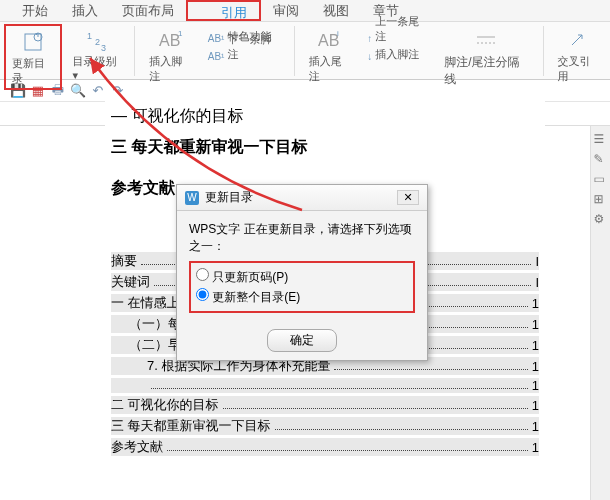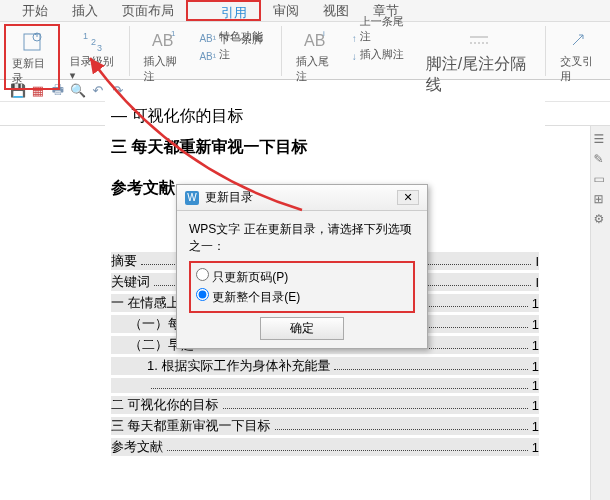--- a/index.html
+++ b/index.html
@@ -29,23 +29,23 @@
 .tocline .pg { }
 .indent1 { padding-left: 18px; }
 .indent2 { padding-left: 36px; }
 .dialog { position: absolute; left: 176px; top: 184px; width: 252px; background: #f3f3f3; border: 1px solid #aaa; box-shadow: 2px 2px 6px rgba(0,0,0,.3); }
 .dialog .ti { background: linear-gradient(#fcfcfc,#eee); border-bottom: 1px solid #ccc; padding: 4px 8px; display:flex; align-items:center; gap:6px; font-size: 12px; }
 .dialog .ti .wico { width:14px; height:14px; background:#3b8fcf; color:#fff; font-size:10px; display:inline-flex;align-items:center;justify-content:center;border-radius:2px; }
 .dialog .ti .xbtn { margin-left:auto; width:22px; text-align:center; border:1px solid #ccc; background:#eee; font-size:11px; }
 .dialog .body { padding: 10px 12px 8px; font-size: 12px; }
 .dialog .body .msg { margin-bottom: 6px; }
 .dialog .body label { display:block; margin: 2px 0; }
-.dialog .body .opts { border:2px solid #d33; padding:3px 5px; margin-bottom:4px; }
+.dialog .body .opts { border:2px solid #d33; padding:3px 5px; margin-bottom:16px; }
 .dialog .btns { display:flex; justify-content:center; gap:14px; }
-.dialog .btns button { width:84px; padding:2px 0; font-size:12px; background:linear-gradient(#fefefe,#e6e6e6); border:1px solid #aaa; border-radius:0; }
+.dialog .btns button { width:70px; padding:2px 0; font-size:12px; background:linear-gradient(#fefefe,#e6e6e6); border:1px solid #aaa; border-radius:8px; }
 .vruler { position:absolute; right:0; top:126px; width:20px; bottom:0; background:#f0f0f0; border-left:1px solid #ddd; display:flex; flex-direction:column; align-items:center; gap:6px; padding-top:6px; }
 .vruler .b { width:14px; height:14px; color:#777; font-size:12px; }
 svg.arrow { position:absolute; pointer-events:none; }
 </style>
 </head>
 <body>
 
 <div class="menubar">
     <div class="menutab">开始</div>
     <div class="menutab">插入</div>
@@ -117,21 +117,21 @@
         <span>插入脚注</span>
       </div>
   </div>
   <div class="ribbtn">
     <div class="ico">
         <svg width="22" height="22">
           <line x1="2" y1="8" x2="20" y2="8" stroke="#aaa"></line>
           <line x1="2" y1="14" x2="20" y2="14" stroke="#aaa" stroke-dasharray="2"></line>
         </svg>
       </div>
-    <span style="font-size:16px">脚注/尾注分隔线</span>
+    <span style="font-size:12px">脚注/尾注分隔线</span>
   </div>
   <div class="rsep"></div>
   <div class="ribbtn">
     <div class="ico">
         <svg width="22" height="22">
           <path d="M4 16 L14 6 M10 6 L14 6 L14 10" fill="none" stroke="#6e98be"></path>
         </svg>
       </div>
     <span>交叉引用</span>
   </div>
@@ -185,21 +185,21 @@
         <span class="lt">（一）每天</span>
         <span class="dots"></span>
         <span class="pg">1</span>
       </div>
       <div class="tocline indent1">
         <span class="lt">（二）早起</span>
         <span class="dots"></span>
         <span class="pg">1</span>
       </div>
       <div class="tocline indent2">
-        <span class="lt">1. 根据实际工作为身体补充能量</span>
+        <span class="lt">7. 根据实际工作为身体补充能量</span>
         <span class="dots"></span>
         <span class="pg">1</span>
       </div>
       <div class="tocline indent2">
         <span class="dots"></span>
         <span class="pg">1</span>
       </div>
       <div class="tocline ">
         <span class="lt">二 可视化你的目标</span>
         <span class="dots"></span>

